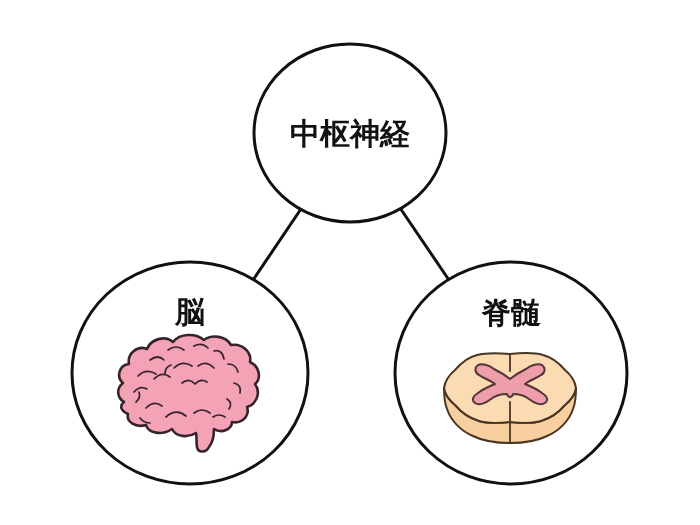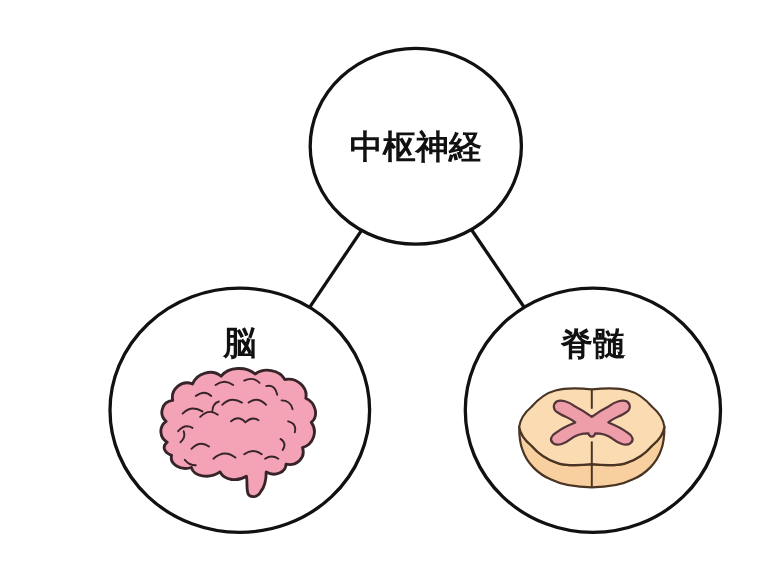--- a/index.html
+++ b/index.html
@@ -7,21 +7,20 @@
     padding: 0;
     background: var(--c-background, #ffffff);
     font-family: "DejaVu Sans", sans-serif;
   }
   .stage {
     position: relative;
     width: 630px;
     height: 525px;
     background: var(--c-background, #ffffff);
     overflow: hidden;
-    padding-left: 28px;
   }
   svg { display: block; }
 
   .edge {
     stroke: var(--c-ink, #111);
     stroke-width: 3;
     fill: none;
   }
   .node-circle {
     fill: var(--c-background, #fff);

